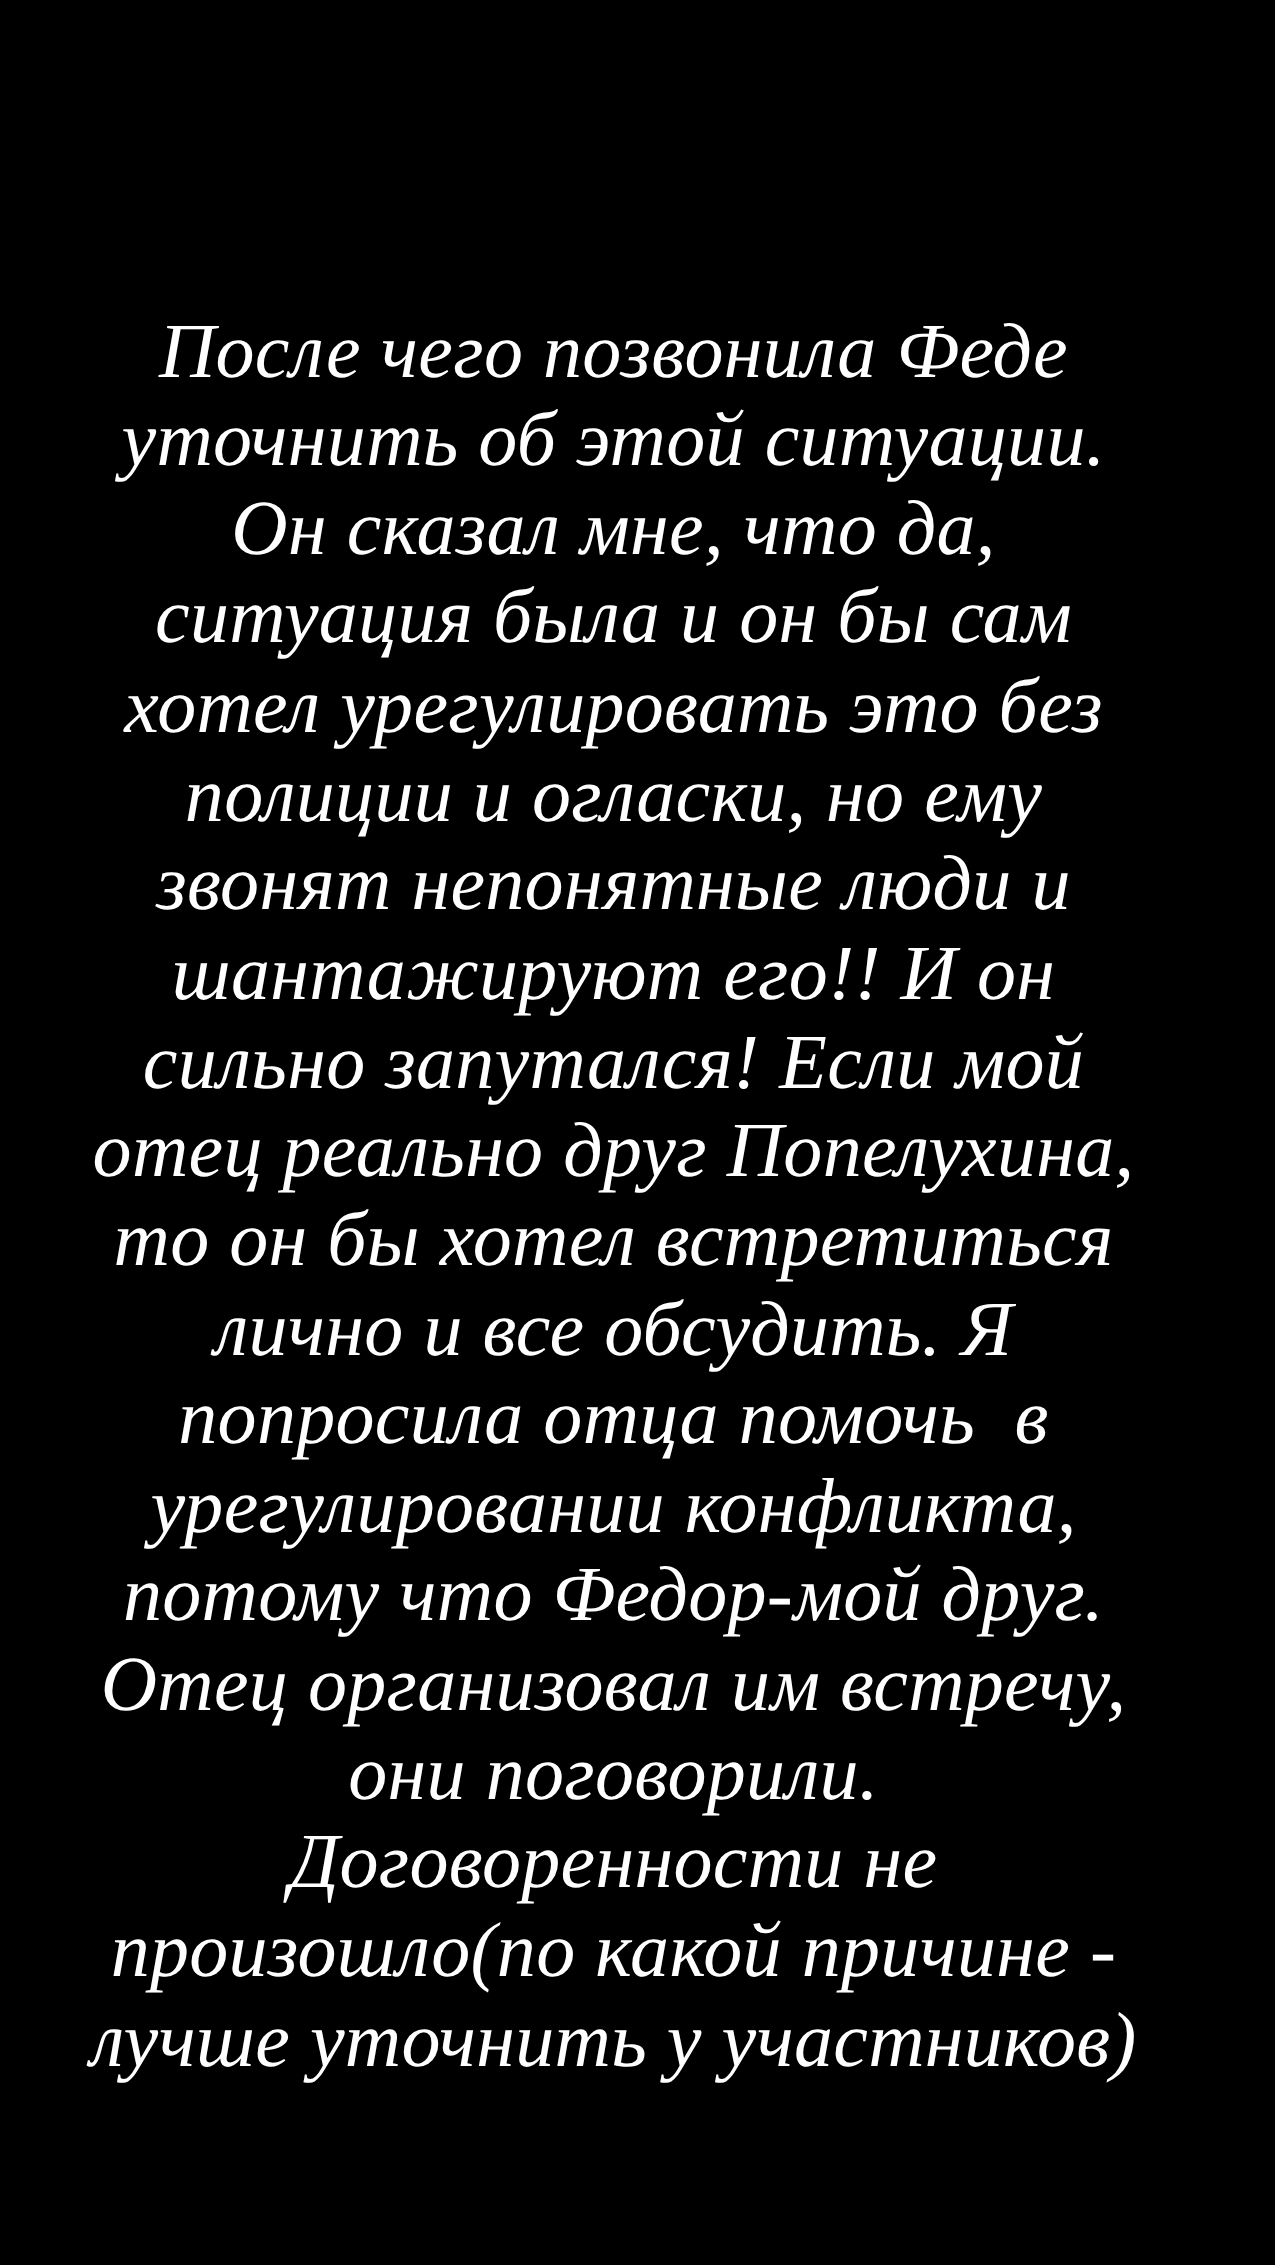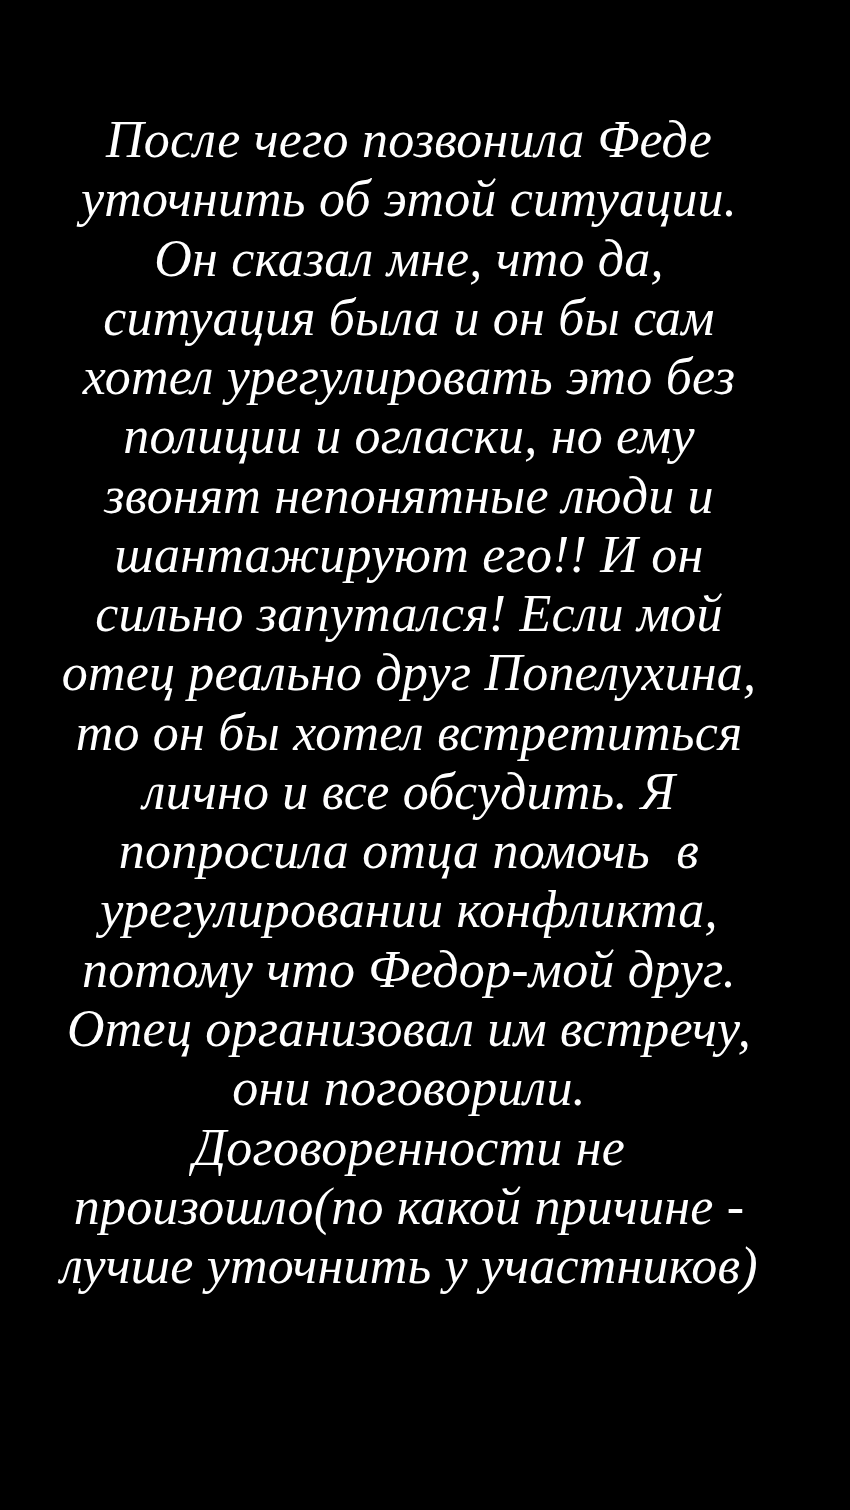--- a/index.html
+++ b/index.html
@@ -13,21 +13,21 @@
     height: 1510px;
     overflow: hidden;
     font-family: "Liberation Serif", "DejaVu Serif", serif;
   }
   .story-canvas {
     position: relative;
     width: 850px;
     height: 1510px;
     background: #000000;
     display: flex;
-    align-items: flex-start;
+    align-items: flex-end;
     justify-content: center;
     box-sizing: border-box;
     padding: 110px 92px 120px 60px;
   }
   .story-text {
     color: #ffffff;
     font-style: italic;
     font-size: 52px;
     line-height: 1.14;
     text-align: center;

